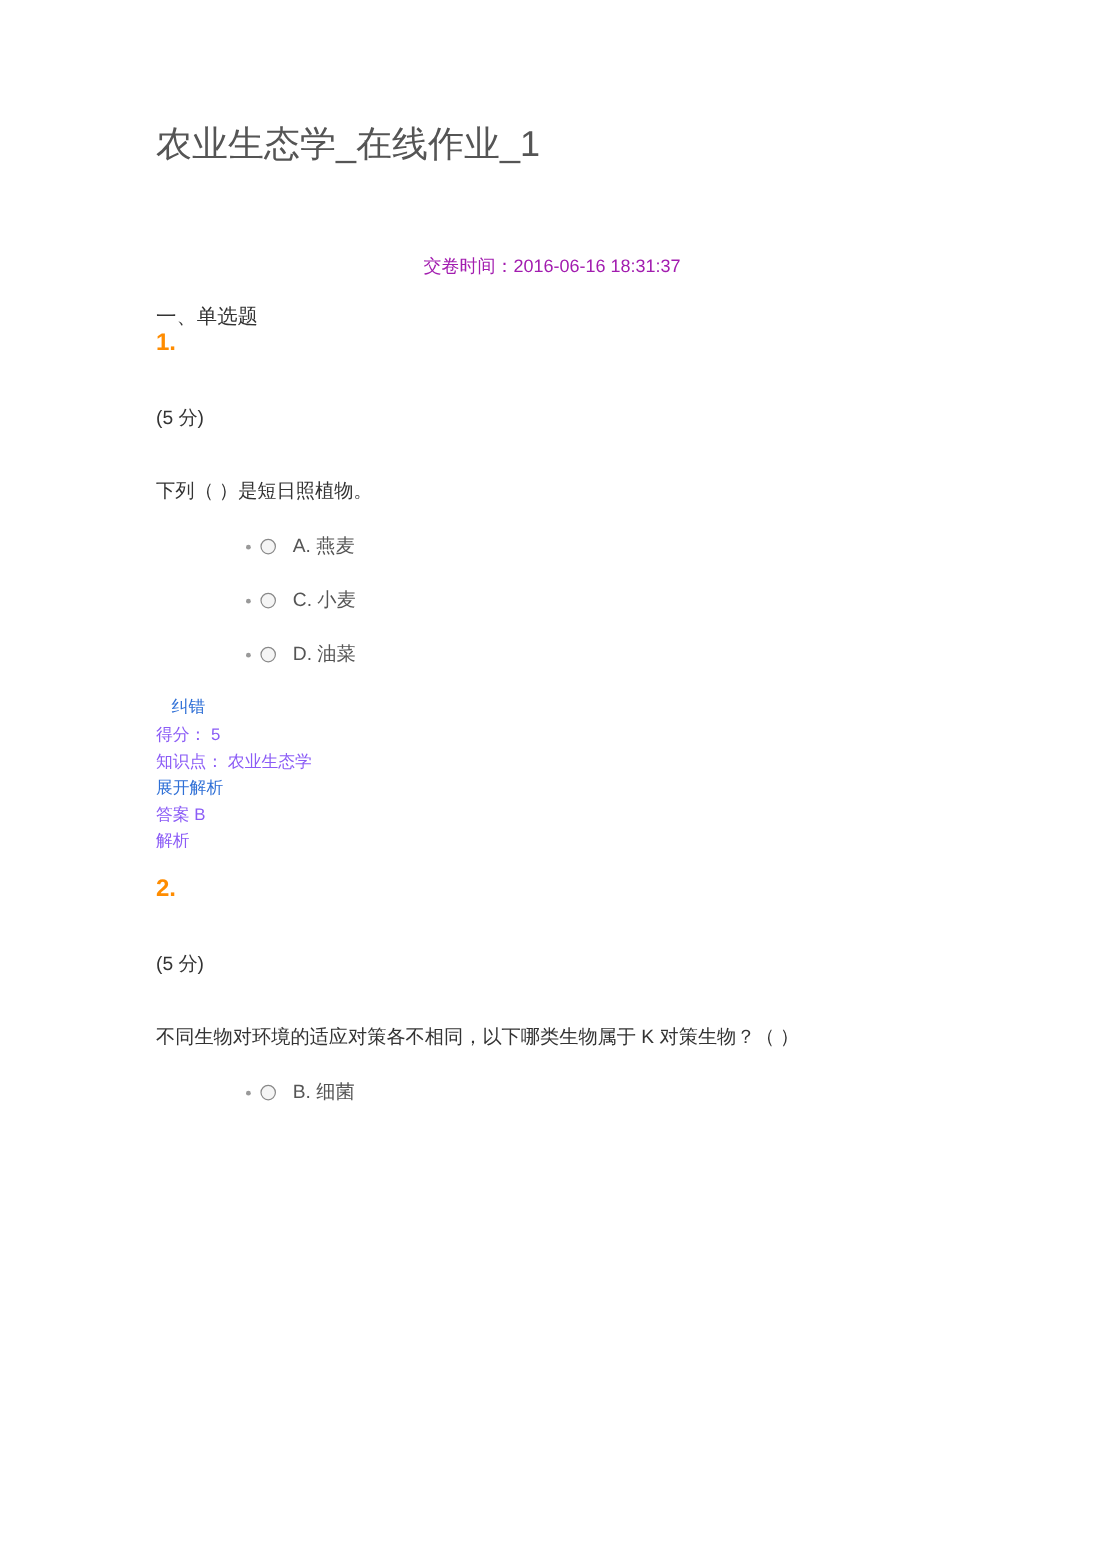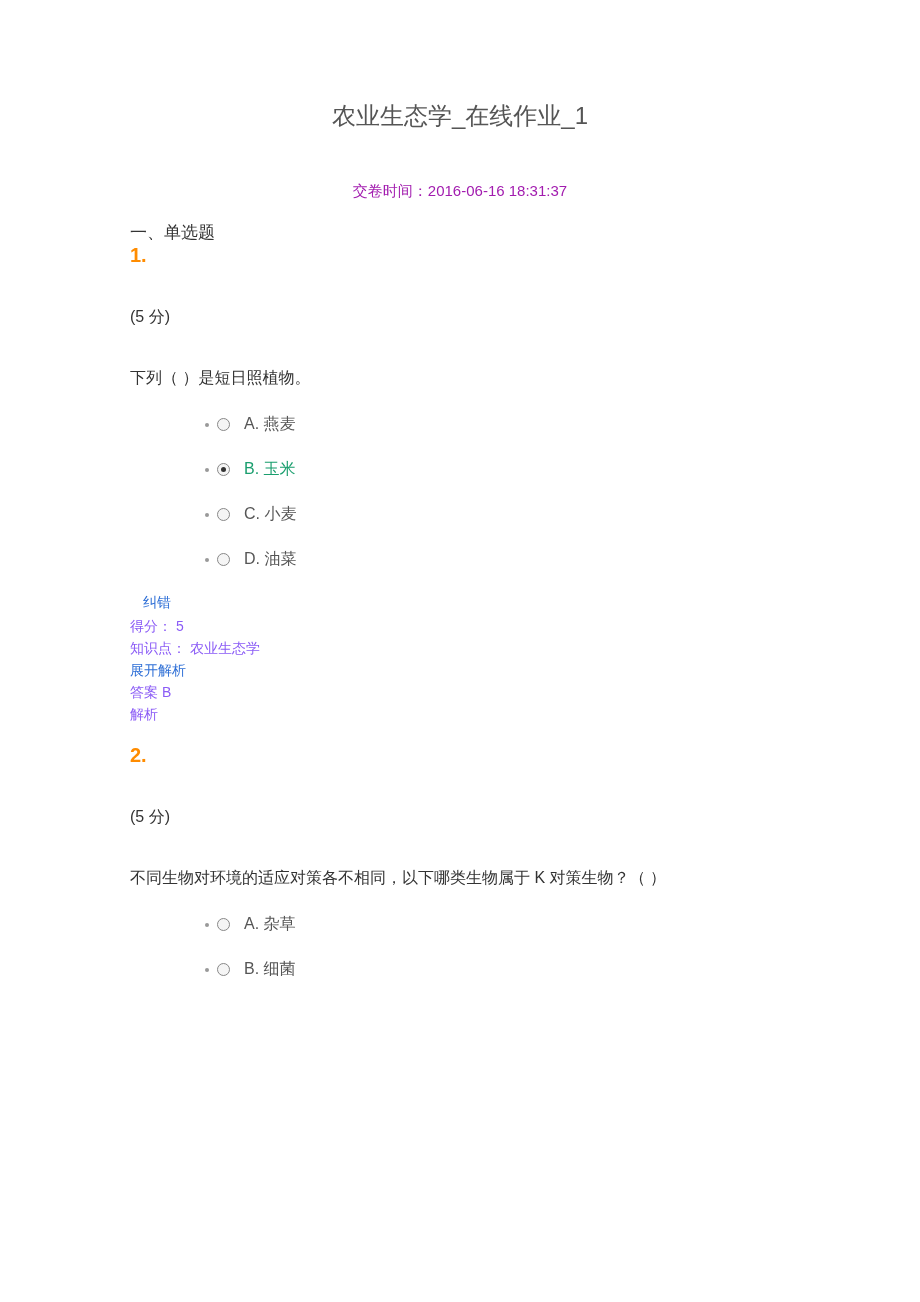--- a/index.html
+++ b/index.html
@@ -8,25 +8,25 @@
       box-sizing: border-box;
     }
     body {
       font-family: "Microsoft YaHei", "微软雅黑", sans-serif;
       background: #ffffff;
       padding: 100px 130px 40px 130px;
       color: #333;
       width: 920px;
     }
     .title {
-      text-align: center;
-      font-size: 24px;
+      text-align: left;
+      font-size: 30px;
       color: #555;
       font-weight: normal;
-      margin-bottom: 50px;
+      margin-bottom: 72px;
     }
     .submit-time {
       text-align: center;
       font-size: 15px;
       color: #a21caf;
       margin-bottom: 20px;
     }
     .section-heading {
       font-size: 17px;
       color: #333;
@@ -130,25 +130,20 @@
   <div class="points">(5 分)</div>
   <div class="question-text">下列（ ）是短日照植物。</div>
   <ul class="options">
     <li class="option-item">
       <span class="bullet"></span>
       <span class="radio-icon"></span>
       <span class="option-label"><span>A.</span> <span>燕麦</span></span>
     </li>
     <li class="option-item">
       <span class="bullet"></span>
-      <span class="radio-icon selected"></span>
-      <span class="option-label correct"><span>B.</span> <span>玉米</span></span>
-    </li>
-    <li class="option-item">
-      <span class="bullet"></span>
       <span class="radio-icon"></span>
       <span class="option-label"><span>C.</span> <span>小麦</span></span>
     </li>
     <li class="option-item">
       <span class="bullet"></span>
       <span class="radio-icon"></span>
       <span class="option-label"><span>D.</span> <span>油菜</span></span>
     </li>
   </ul>
 </div>
@@ -169,21 +164,16 @@
 </div>
 
 <div class="question-block">
   <div class="question-number">2.</div>
   <div class="points">(5 分)</div>
   <div class="question-text">不同生物对环境的适应对策各不相同，以下哪类生物属于 K 对策生物？（ ）</div>
   <ul class="options">
     <li class="option-item">
       <span class="bullet"></span>
       <span class="radio-icon"></span>
-      <span class="option-label"><span>A.</span> <span>杂草</span></span>
-    </li>
-    <li class="option-item">
-      <span class="bullet"></span>
-      <span class="radio-icon"></span>
       <span class="option-label"><span>B.</span> <span>细菌</span></span>
     </li>
   </ul>
 </div>
 
 </body></html>

